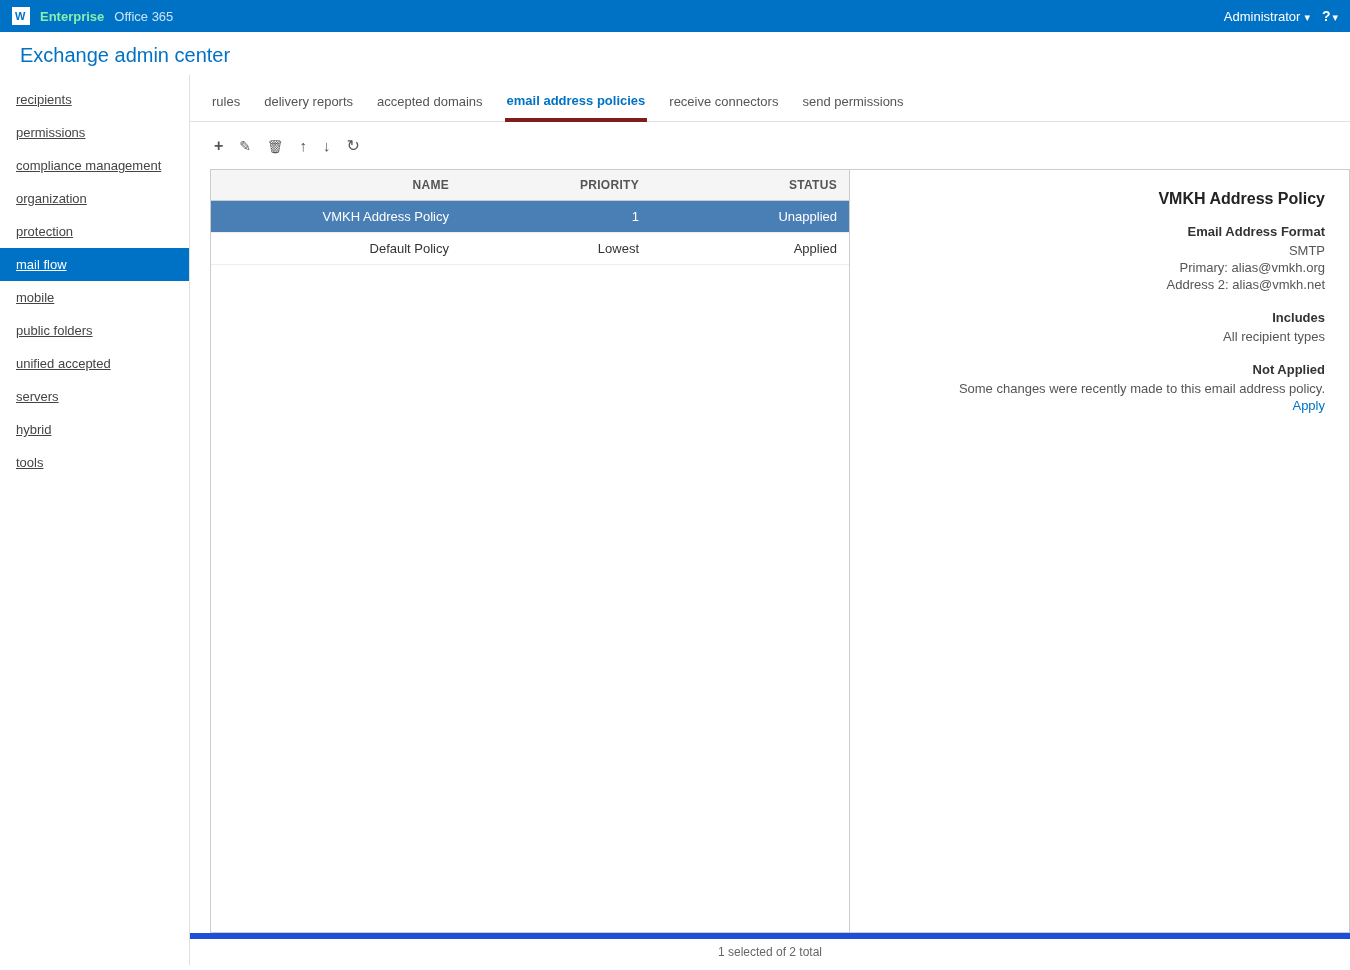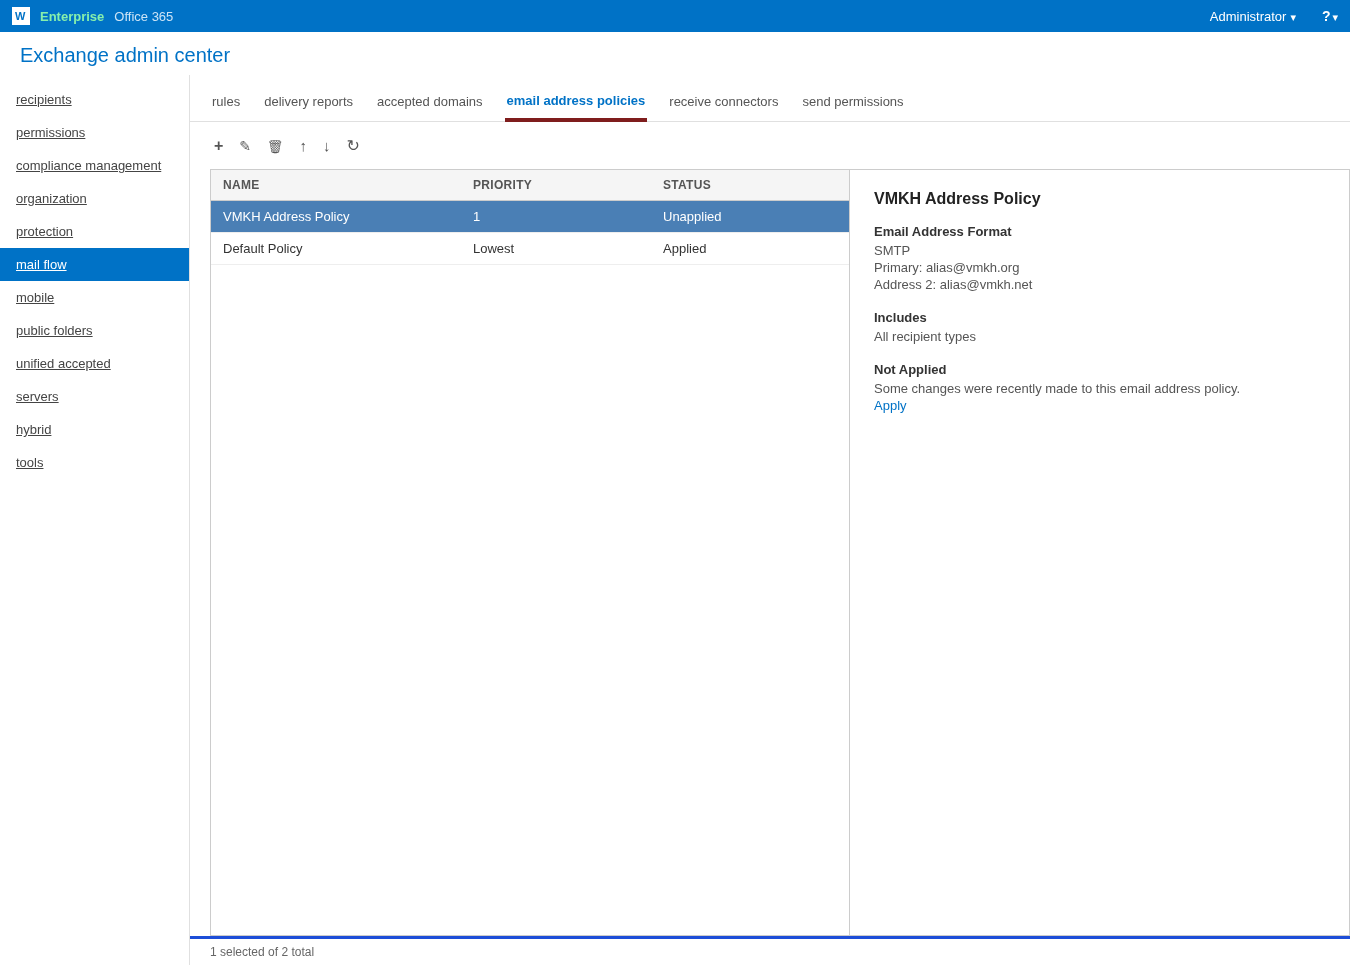--- a/index.html
+++ b/index.html
@@ -11,21 +11,21 @@
       height: 32px;
       display: flex;
       align-items: center;
       padding: 0 12px;
       justify-content: space-between;
     }
     #topbar-left { display: flex; align-items: center; gap: 10px; }
     #topbar-logo { width: 18px; height: 18px; background: #fff; display: flex; align-items: center; justify-content: center; font-size: 11px; font-weight: bold; color: #0072c6; }
     #topbar-enterprise { color: #86efac; font-size: 13px; font-weight: 600; }
     #topbar-office365 { color: #cce4f6; font-size: 13px; }
-    #topbar-right { display: flex; align-items: center; gap: 26px; color: #fff; font-size: 13px; }
+    #topbar-right { display: flex; align-items: center; gap: 12px; color: #fff; font-size: 13px; }
     #topbar-admin { display: flex; align-items: center; gap: 4px; cursor: pointer; }
     #topbar-help { color: #fff; font-size: 16px; cursor: pointer; }
 
     
     #page-title-bar {
       padding: 12px 20px 8px 20px;
     }
     #page-title {
       color: #0072c6;
       font-size: 20px;
@@ -106,20 +106,21 @@
       align-items: center;
       justify-content: center;
     }
 
     
     #table-container {
       flex: 1;
       display: flex;
       overflow: hidden;
       margin: 0 0 0 20px;
+      text-align: right;
     }
 
     #list-panel {
       width: 640px;
       display: flex;
       flex-direction: column;
       border: 1px solid #ccc;
       flex-shrink: 0;
     }
 
@@ -190,24 +191,25 @@
 
     .apply-link {
       color: #0072c6;
       cursor: pointer;
       text-decoration: none;
       font-size: 13px;
     }
 
     
     #status-bar {
-      border-top: 3px solid #1d4ed8;
+      border-top: 6px solid #1d4ed8;
       padding: 6px 20px;
       font-size: 12px;
       color: #666;
+      text-align: center;
     }
 
     
     .icon-plus::before { content: '+'; font-size: 16px; font-weight: bold; }
     .icon-edit::before { content: '✎'; font-size: 14px; }
     .icon-delete::before { content: '🗑'; font-size: 13px; }
     .icon-up::before { content: '↑'; font-size: 15px; }
     .icon-down::before { content: '↓'; font-size: 15px; }
     .icon-refresh::before { content: '↻'; font-size: 16px; }
     .icon-chevron::before { content: '▾'; font-size: 11px; }

